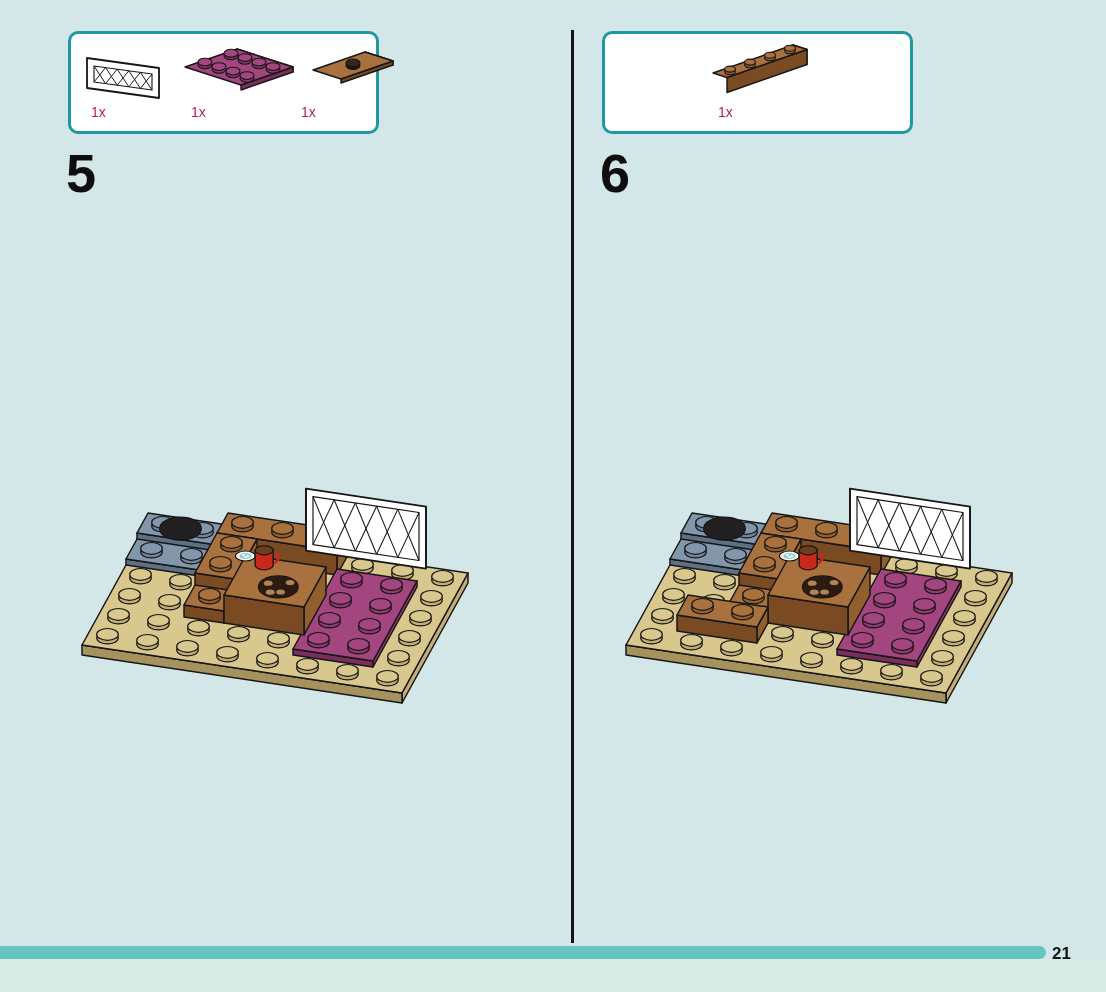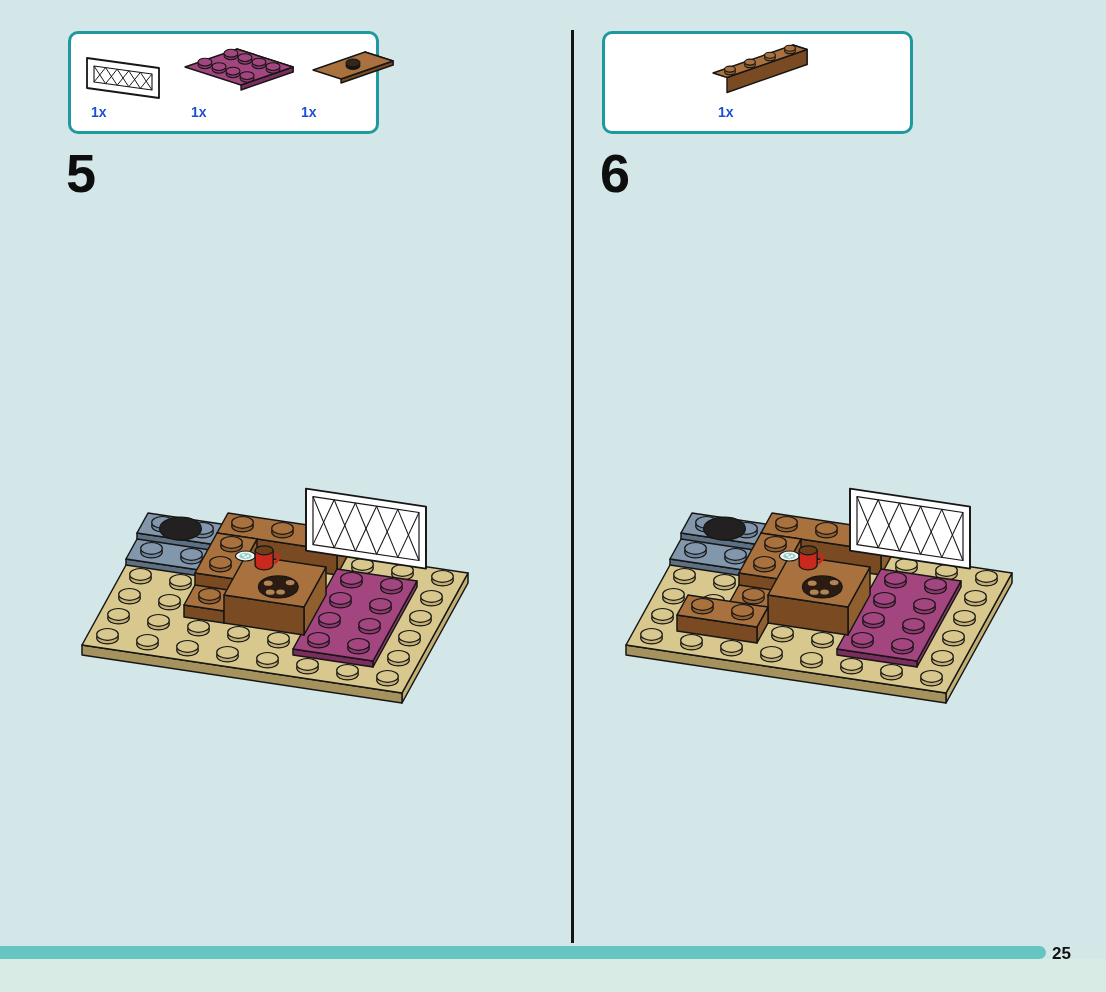--- a/index.html
+++ b/index.html
@@ -13,21 +13,21 @@
     position:absolute;width:305px;height:97px;background:#ffffff;
     border:3px solid #1f989f;border-radius:10px;
   }
   #callout5{left:68px;top:31px;}
   #callout6{left:602px;top:31px;}
   .callout svg{position:absolute;}
   #icon-fence{left:8px;top:10px;}
   #icon-plate{left:102px;top:6px;}
   #icon-tile{left:230px;top:12px;}
   #icon-brick{left:96px;top:6px;}
-  .count{position:absolute;font-size:14px;font-weight:700;color:#1d4ed8;}
+  .count{position:absolute;font-size:14px;font-weight:400;color:#be185d;}
   #c5a{left:20px;top:70px;}
   #c5b{left:120px;top:70px;}
   #c5c{left:230px;top:70px;}
   #c6a{left:113px;top:70px;}
   .stepnum{position:absolute;font-size:54px;font-weight:600;color:#0e0e0e;line-height:1;}
   #step5num{left:66px;top:146px;}
   #step6num{left:600px;top:146px;}
   .figure{position:absolute;}
   #fig5{left:78px;top:465px;}
   #fig6{left:622px;top:465px;}
@@ -478,15 +478,15 @@
       <ellipse cx="186.2" cy="85.3" rx="9.0" ry="4.5" fill="#6b3f1d" stroke="#161616" stroke-width="1.2000000000000002"></ellipse>
       <ellipse cx="200.3" cy="121.9" rx="19.9" ry="11.0" fill="#2b1b10" stroke="#161616" stroke-width="1.2000000000000002"></ellipse>
       <ellipse cx="190.2" cy="118.2" rx="4.4" ry="2.6" fill="#b08455" stroke="none" stroke-width="1.2000000000000002"></ellipse>
       <ellipse cx="212.1" cy="117.6" rx="4.4" ry="2.6" fill="#b08455" stroke="none" stroke-width="1.2000000000000002"></ellipse>
       <ellipse cx="202.6" cy="127.0" rx="4.4" ry="2.6" fill="#b08455" stroke="none" stroke-width="1.2000000000000002"></ellipse>
       <ellipse cx="192.2" cy="127.2" rx="4.4" ry="2.6" fill="#b08455" stroke="none" stroke-width="1.2000000000000002"></ellipse>
     </svg>
 
   <div class="divider"></div>
   <div class="bar" style="background: rgb(100, 197, 193);"></div>
-  <div class="pagenum">25</div>
+  <div class="pagenum">21</div>
   <div class="footer" style="background: rgb(216, 235, 228);"></div>
 </div>
 
 </body></html>

